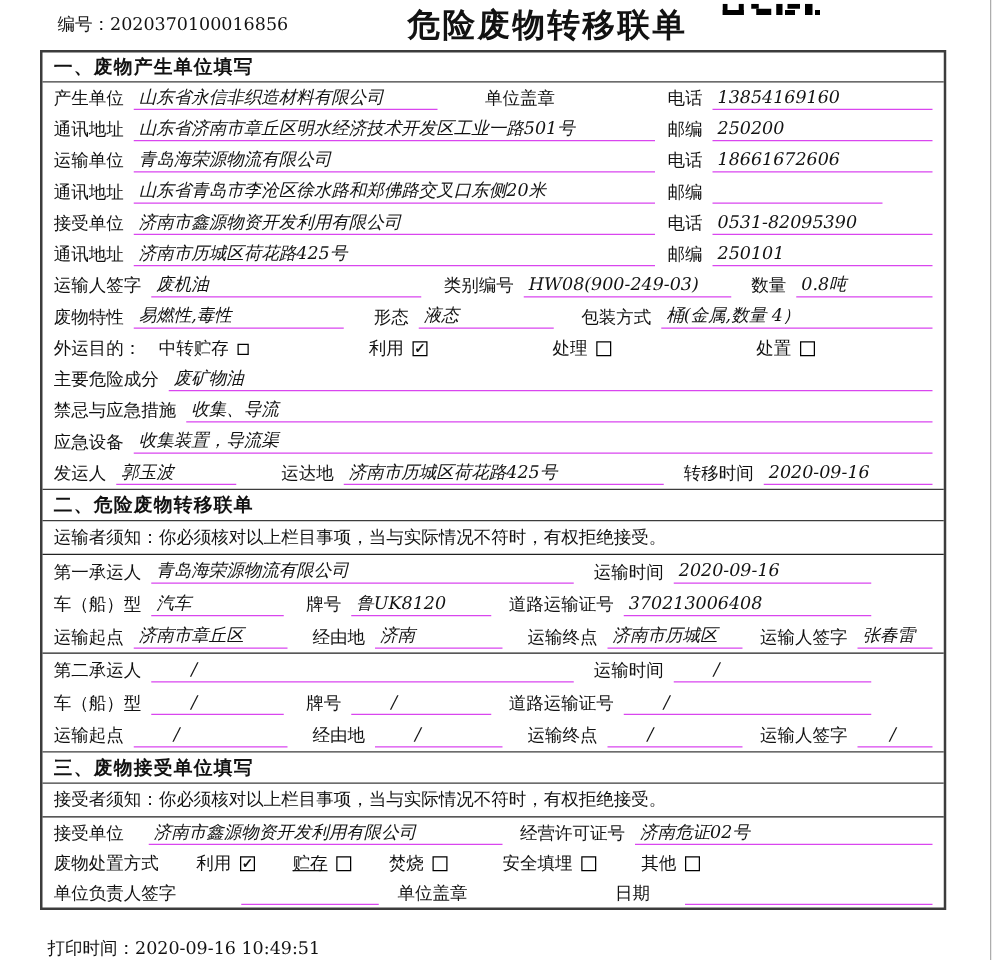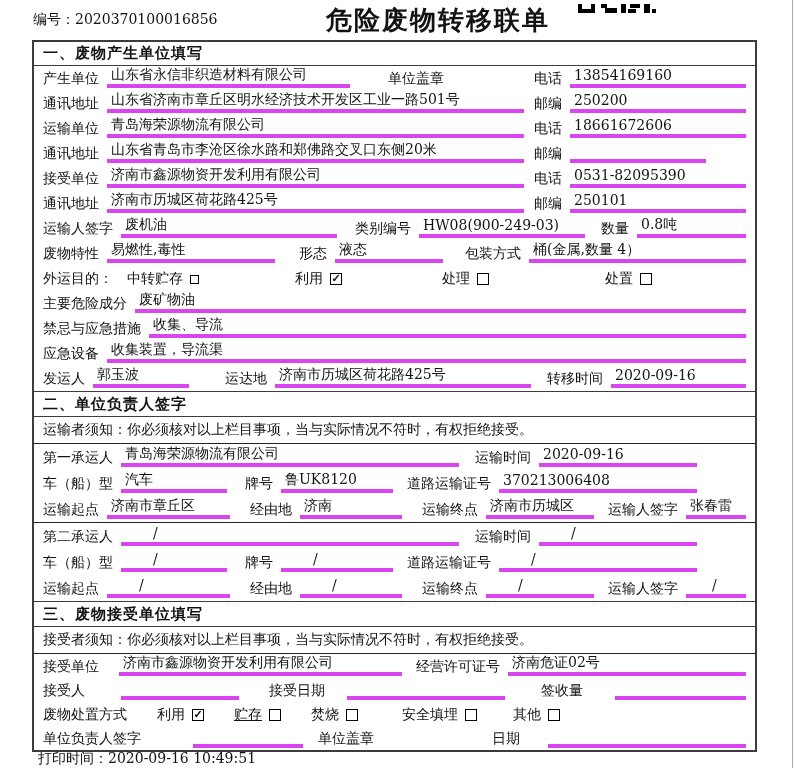--- a/index.html
+++ b/index.html
@@ -2,41 +2,41 @@
 <html><head>
 <meta charset="utf-8">
 <style>
   html,body{margin:0;padding:0;background:#fff;}
   .sheet{position:relative;width:796px;height:768px;background:#ffffff;overflow:hidden;
          font-family:"DejaVu Serif","Liberation Serif",serif;color:#121212;font-size:14px;}
   .page-edge{position:absolute;right:3px;top:0;bottom:0;width:1px;background:#adadad;}
 
   
   .doc-header{position:absolute;left:0;top:0;width:100%;height:38px;}
-  .doc-no{position:absolute;left:33px;top:11px;font-size:14px;white-space:nowrap;}
+  .doc-no{position:absolute;left:46px;top:11px;font-size:14px;white-space:nowrap;}
   .doc-title{position:absolute;left:80px;right:0;top:3px;text-align:center;
              font-size:26px;font-weight:bold;letter-spacing:2px;}
   .qr{position:absolute;left:578px;top:0;}
 
   
   .form-table{position:absolute;left:32px;top:40px;width:725px;border:2px solid #3c3c3c;
               box-sizing:border-box;background:#fff;}
   .sec-header{box-sizing:border-box;height:24px;padding:2px 9px 0;font-weight:bold;font-size:15px;
               border-bottom:1.5px solid #3c3c3c;letter-spacing:1px;}
   .sec-header.mid{border-top:1.5px solid #3c3c3c;height:26px;padding-top:3px;}
   .notice{box-sizing:border-box;height:27px;padding:4px 9px 0;border-bottom:1px solid #222;}
   .block-sep{border-bottom:1px solid #222;}
 
   .row{display:flex;align-items:flex-end;box-sizing:border-box;height:25px;padding:0 9px 3px;}
   .row.h26{height:26px;}
   .row.h24{height:24px;padding-bottom:2px;}
   .left{flex:1;display:flex;align-items:flex-end;min-width:0;}
   .right{width:212px;display:flex;align-items:flex-end;}
   .lbl{white-space:nowrap;margin-right:8px;}
-  .u{border-bottom:4px solid #d946ef;white-space:nowrap;overflow:hidden;padding:0 4px;min-height:17px;}
+  .u{border-bottom:1px solid #d946ef;white-space:nowrap;overflow:hidden;padding:0 4px;min-height:17px;font-style:italic;}
   .u.grow{flex:1;}
   .spacer{flex:1;}
 
   .opt{display:inline-flex;align-items:center;white-space:nowrap;}
   .opt .opt-label{margin-right:7px;}
   .cb{display:inline-block;width:12px;height:12px;border:1px solid #000;box-sizing:border-box;
       font-size:11px;line-height:10px;text-align:center;font-weight:bold;}
   .cb.small{width:9px;height:9px;}
 
   .print-line{position:absolute;left:38px;top:750px;font-size:14px;white-space:nowrap;}
@@ -194,21 +194,21 @@
 
     <div class="row">
       <span class="lbl">发运人</span>
       <span class="u" style="width:88px;">郭玉波</span>
       <span class="lbl" style="margin-left:36px;">运达地</span>
       <span class="u" style="width:248px;">济南市历城区荷花路425号</span>
       <span class="lbl" style="margin-left:16px;">转移时间</span>
       <span class="u grow">2020-09-16</span>
     </div>
 
-    <div class="sec-header mid">二、单位负责人签字</div>
+    <div class="sec-header mid">二、危险废物转移联单</div>
     <div class="notice">运输者须知：你必须核对以上栏目事项，当与实际情况不符时，有权拒绝接受。</div>
 
     <div class="block-sep">
       <div class="row h26">
         <span class="lbl">第一承运人</span>
         <span class="u" style="width:330px;">青岛海荣源物流有限公司</span>
         <span class="lbl" style="margin-left:16px;">运输时间</span>
         <span class="u" style="width:150px;">2020-09-16</span>
         <span class="spacer"></span>
       </div>
@@ -265,28 +265,20 @@
     <div class="sec-header mid">三、废物接受单位填写</div>
     <div class="notice">接受者须知：你必须核对以上栏目事项，当与实际情况不符时，有权拒绝接受。</div>
 
     <div class="row h24">
       <span class="lbl">接受单位</span>
       <span class="u" style="width:275px;margin-left:12px;">济南市鑫源物资开发利用有限公司</span>
       <span class="lbl" style="margin-left:14px;">经营许可证号</span>
       <span class="u grow">济南危证02号</span>
     </div>
 
-    <div class="row h24">
-      <span class="lbl">接受人</span>
-      <span class="u" style="width:110px;margin-left:28px;"></span>
-      <span class="lbl" style="margin-left:30px;">接受日期</span>
-      <span class="u" style="width:150px;margin-left:14px;"></span>
-      <span class="lbl" style="margin-left:36px;">签收量</span>
-      <span class="u grow" style="margin-left:24px;"></span>
-    </div>
 
     <div class="row h24">
       <span class="lbl">废物处置方式</span>
       <span class="opt" style="margin-left:22px;">
         <span class="opt-label">利用</span>
         <span class="cb">✓</span>
       </span>
       <span class="opt" style="margin-left:30px;text-decoration:underline;">
         <span class="opt-label">贮存</span>
         <span class="cb"></span>

